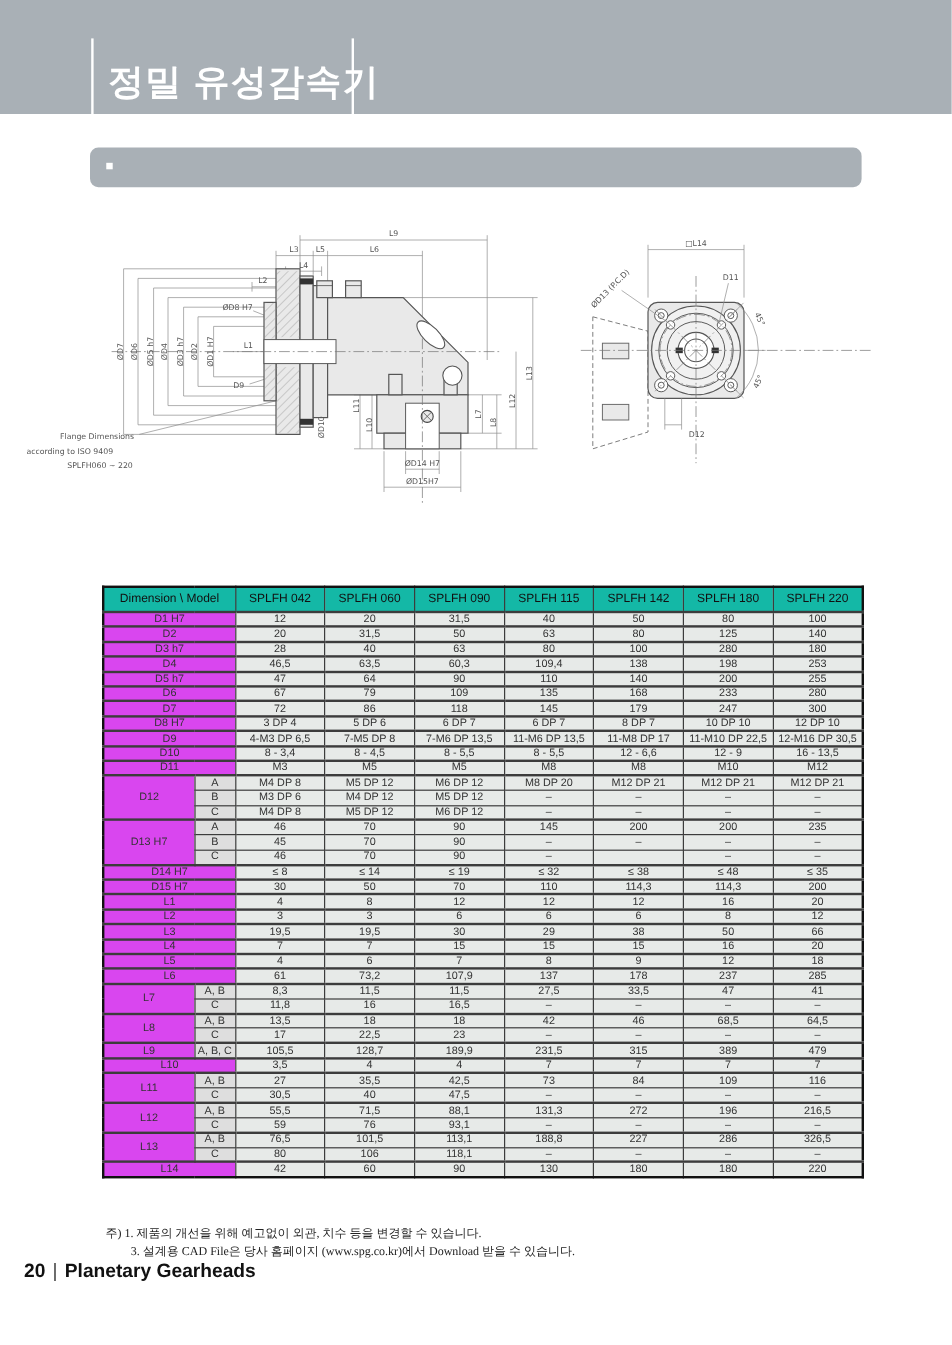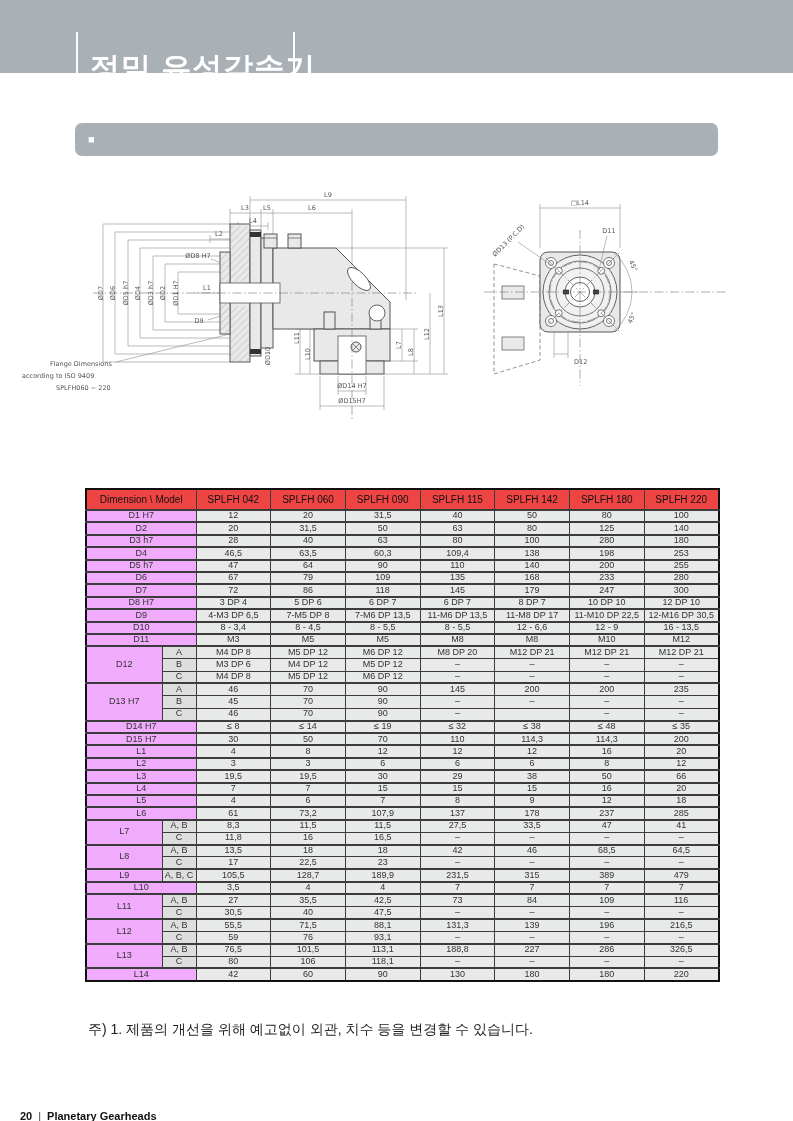--- a/index.html
+++ b/index.html
@@ -1,21 +1,21 @@
 <!DOCTYPE html>
 <html><head>
 <meta charset="utf-8">
 <style>
   * { margin:0; padding:0; box-sizing:border-box; }
   html,body { width:793px; height:1121px; }
   body { background:#fff; font-family:"Liberation Sans",sans-serif; position:relative; overflow:hidden; }
   .page { position:absolute; inset:0; background:#fff; }
 
   
-  .band { position:absolute; left:0; top:0; width:793px; height:73px; background:#a9b0b6; }
+  .band { position:absolute; left:0; top:0; width:793px; height:95px; background:#a9b0b6; }
   .band .vline { position:absolute; top:32px; width:2px; height:63px; background:#fff; }
   .v1 { left:76px; } .v2 { left:293px; }
   .band h1 { position:absolute; left:90px; top:48px; font-size:30px; font-weight:700; color:#fff; letter-spacing:1px; white-space:nowrap; }
 
   
   .section-bar { position:absolute; left:75px; top:123px; width:643px; height:33px; background:#a9b0b6; border-radius:7px; color:#fff; display:flex; align-items:center; padding-left:13px; font-size:15px; }
   .section-bar .bullet { font-size:11px; margin-right:9px; line-height:1; }
 
   
   .fig-left  { position:absolute; left:18px;  top:186px; }
@@ -25,33 +25,33 @@
   .dim { stroke:#8f8f8f; stroke-width:0.6; fill:none; }
   .cl  { stroke:#777; stroke-width:0.6; fill:none; stroke-dasharray:9 2.5 1.5 2.5; }
   .part { fill:#e9e9e9; stroke:#555; stroke-width:1; }
   .thin { stroke:#555; stroke-width:0.7; fill:none; }
 
   
   .unit-note { position:absolute; top:487px; left:85px; width:633px; text-align:left; font-size:10.5px; color:#222; }
 
   
   table.dims { position:absolute; left:85px; top:488px; width:633px; border-collapse:collapse; table-layout:fixed; background:#e7eae8; border:2.5px solid #111; }
-  .dims th { height:21px; background:#ef4444; font-size:10px; font-weight:400; color:#111; border:1.5px solid #3c3c3c; border-bottom-width:2px; text-align:center; vertical-align:middle; }
+  .dims th { height:21px; background:#14b8a6; font-size:10px; font-weight:400; color:#111; border:1.5px solid #3c3c3c; border-bottom-width:2px; text-align:center; vertical-align:middle; }
   .dims td { font-size:9px; color:#333; height:12.4px; padding:0 1px; line-height:1.05; text-align:center; vertical-align:middle;
              border-left:1.5px solid #3c3c3c; border-right:1.5px solid #3c3c3c; border-top:1px solid #3c3c3c; border-bottom:1px solid #3c3c3c; }
-  .dims td.lbl { background:#f0abfc; }
+  .dims td.lbl { background:#d946ef; }
   .dims td.sub { background:#dedede; }
   .dims tr.gstart td { border-top-width:2px; }
 
   
-  .notes { position:absolute; left:88px; top:1022px; font-size:14px; color:#222; line-height:14.5px; }
+  .notes { position:absolute; left:88px; top:1022px; font-size:10px; color:#222; line-height:14.5px;font-family:Liberation Serif, serif; }
   .notes .indent { padding-left:21px; }
 
   
-  footer { position:absolute; left:20px; top:1110px; font-size:11px; font-weight:700; color:#111; }
+  footer { position:absolute; left:20px; top:1051px; font-size:16px; font-weight:700; color:#111; }
   footer .fsep { margin:0 6px; font-weight:400; color:#444; }
 </style>
 </head>
 <body>
 
 <div class="page">
 
   <header class="band">
     <span class="vline v1"></span>
     <h1>정밀 유성감속기</h1>
@@ -620,21 +620,21 @@
           <td class="val">–</td>
           <td class="val">–</td>
         </tr>
         <tr class="gstart">
           <td class="lbl" rowspan="2">L12</td>
           <td class="sub">A, B</td>
           <td class="val">55,5</td>
           <td class="val">71,5</td>
           <td class="val">88,1</td>
           <td class="val">131,3</td>
-          <td class="val">139</td>
+          <td class="val">272</td>
           <td class="val">196</td>
           <td class="val">216,5</td>
         </tr>
         <tr class="subrow">
           <td class="sub">C</td>
           <td class="val">59</td>
           <td class="val">76</td>
           <td class="val">93,1</td>
           <td class="val">–</td>
           <td class="val">–</td>
@@ -670,19 +670,20 @@
           <td class="val">130</td>
           <td class="val">180</td>
           <td class="val">180</td>
           <td class="val">220</td>
         </tr>
       </tbody>
   </table>
 
   <div class="notes">
     <div class="note">주) 1. 제품의 개선을 위해 예고없이 외관, 치수 등을 변경할 수 있습니다.</div>
+    <div class="note indent">3. 설계용 CAD File은 당사 홈페이지 (www.spg.co.kr)에서 Download 받을 수 있습니다.</div>
   </div>
 
   <footer>
     <span>20</span><span class="fsep">|</span><span>Planetary Gearheads</span>
   </footer>
 
 </div>
 
 </body></html>

